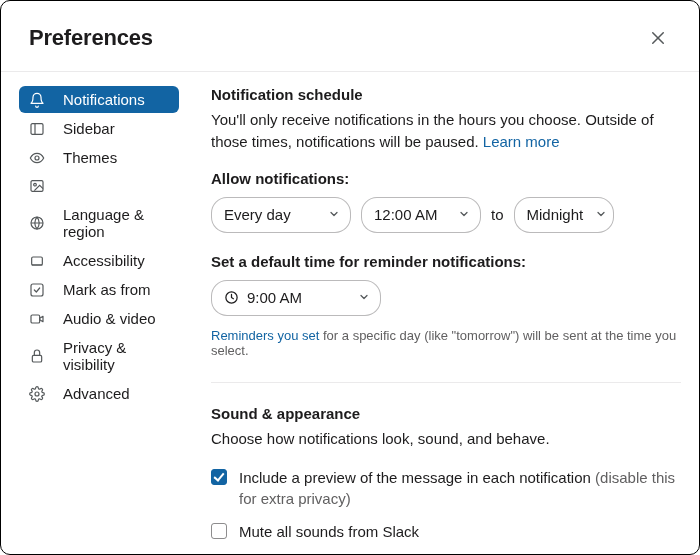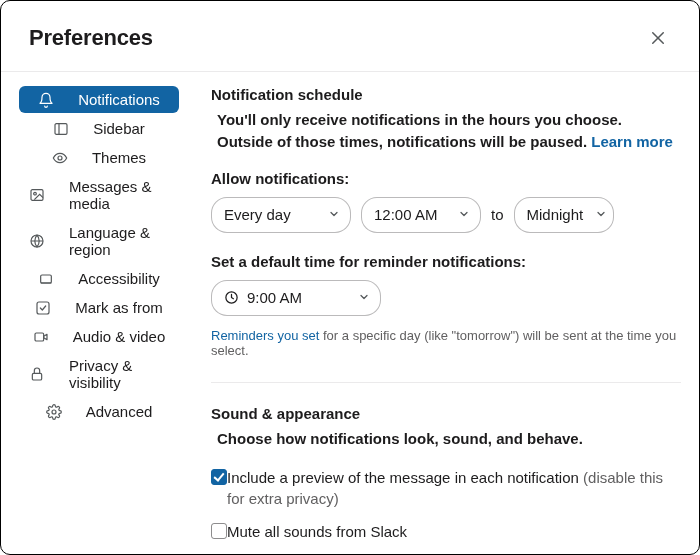--- a/index.html
+++ b/index.html
@@ -48,29 +48,28 @@
     min-height: 0;
   }
   .sidebar {
     width: 190px;
     padding: 14px 12px 14px 18px;
     flex-shrink: 0;
   }
   .nav-item {
     display: flex;
     align-items: center;
-    gap: 24px;
+    gap: 18px;
     padding: 5px 10px;
     border-radius: 6px;
     font-size: 15px;
     color: #1d1c1d;
     cursor: pointer;
     margin-bottom: 2px;
     font-weight:400;
-    justify-content:center;
   }
   .nav-item.active {
     background: #1264a3;
     color: #fff;
     font-weight: 500;
   }
   .nav-item .icon {
     width: 16px; height: 16px;
     display: inline-flex; align-items: center; justify-content: center;
     flex-shrink: 0;
@@ -86,22 +85,21 @@
   .content::-webkit-scrollbar { width: 12px; }
   .content::-webkit-scrollbar-thumb { background:#c7c7c7; border-radius:6px; border:3px solid #fff; }
   .section-title {
     font-weight: 800;
     font-size: 15px;
     margin: 0 0 6px 0;
   }
   .section-desc {
     font-size: 15px;
     line-height: 1.45;
-    margin: 0 0 16px 6px;
-    font-weight: bold;
+    margin: 0 0 16px 0;
   }
   .link { color: #1264a3; text-decoration: none; cursor:pointer; }
   .label-bold {
     font-weight: 700;
     font-size: 15px;
     margin: 17px 0 10px 0;
   }
   .row {
     display: flex;
     align-items: center;
@@ -134,20 +132,21 @@
   }
   .hint .link { font-size: 13px; }
   hr.divider {
     border: none;
     border-top: 1px solid #ebeaeb;
     margin: 0 0 22px 0;
   }
   .checkbox-row {
     display: flex;
     align-items: flex-start;
+    gap: 12px;
     margin-bottom: 12px;
   }
   .checkbox {
     width: 16px; height: 16px;
     border: 1px solid rgba(29,28,29,0.5);
     border-radius: 3px;
     flex-shrink: 0;
     margin-top: 2px;
     display:flex;align-items:center;justify-content:center;
     cursor:pointer;
@@ -211,21 +210,20 @@
           <span>Themes</span>
         </div>
         <div class="nav-item">
           <span class="icon" style="color: rgb(85, 89, 91);">
             <svg viewBox="0 0 24 24" fill="none" stroke="currentColor" stroke-width="1.8">
               <rect x="3" y="4" width="18" height="16" rx="2"></rect>
               <circle cx="9" cy="10" r="2"></circle>
               <path d="M21 16l-5-5-8 8"></path>
             </svg>
           </span>
-          <span>Messages &amp; media</span>
         </div>
         <div class="nav-item">
           <span class="icon" style="color: rgb(85, 89, 91);">
             <svg viewBox="0 0 24 24" fill="none" stroke="currentColor" stroke-width="1.8">
               <circle cx="12" cy="12" r="9"></circle>
               <line x1="3" y1="12" x2="21" y2="12"></line>
               <path d="M12 3a14 14 0 0 1 0 18a14 14 0 0 1 0-18"></path>
             </svg>
           </span>
           <span>Language &amp; region</span>

